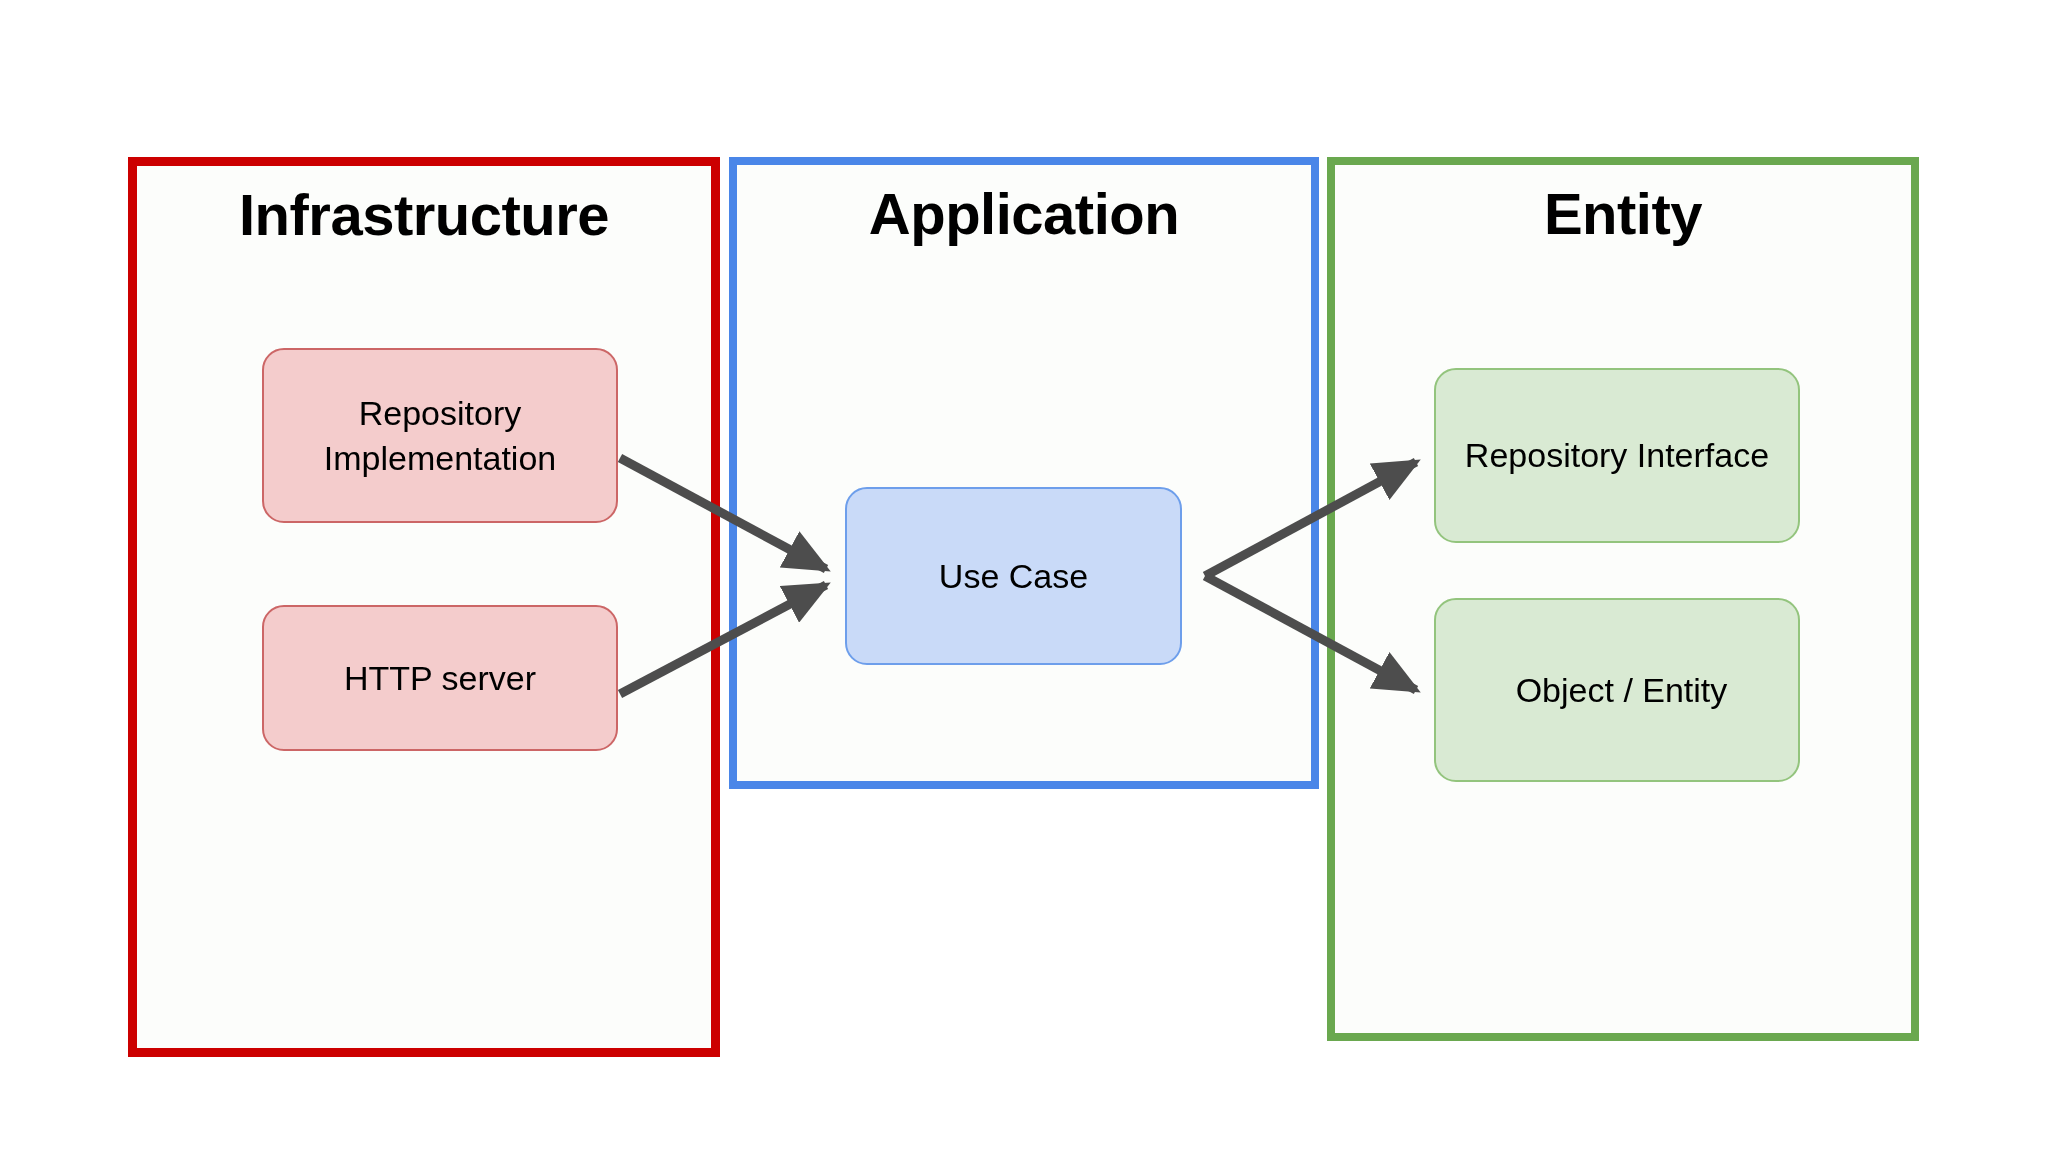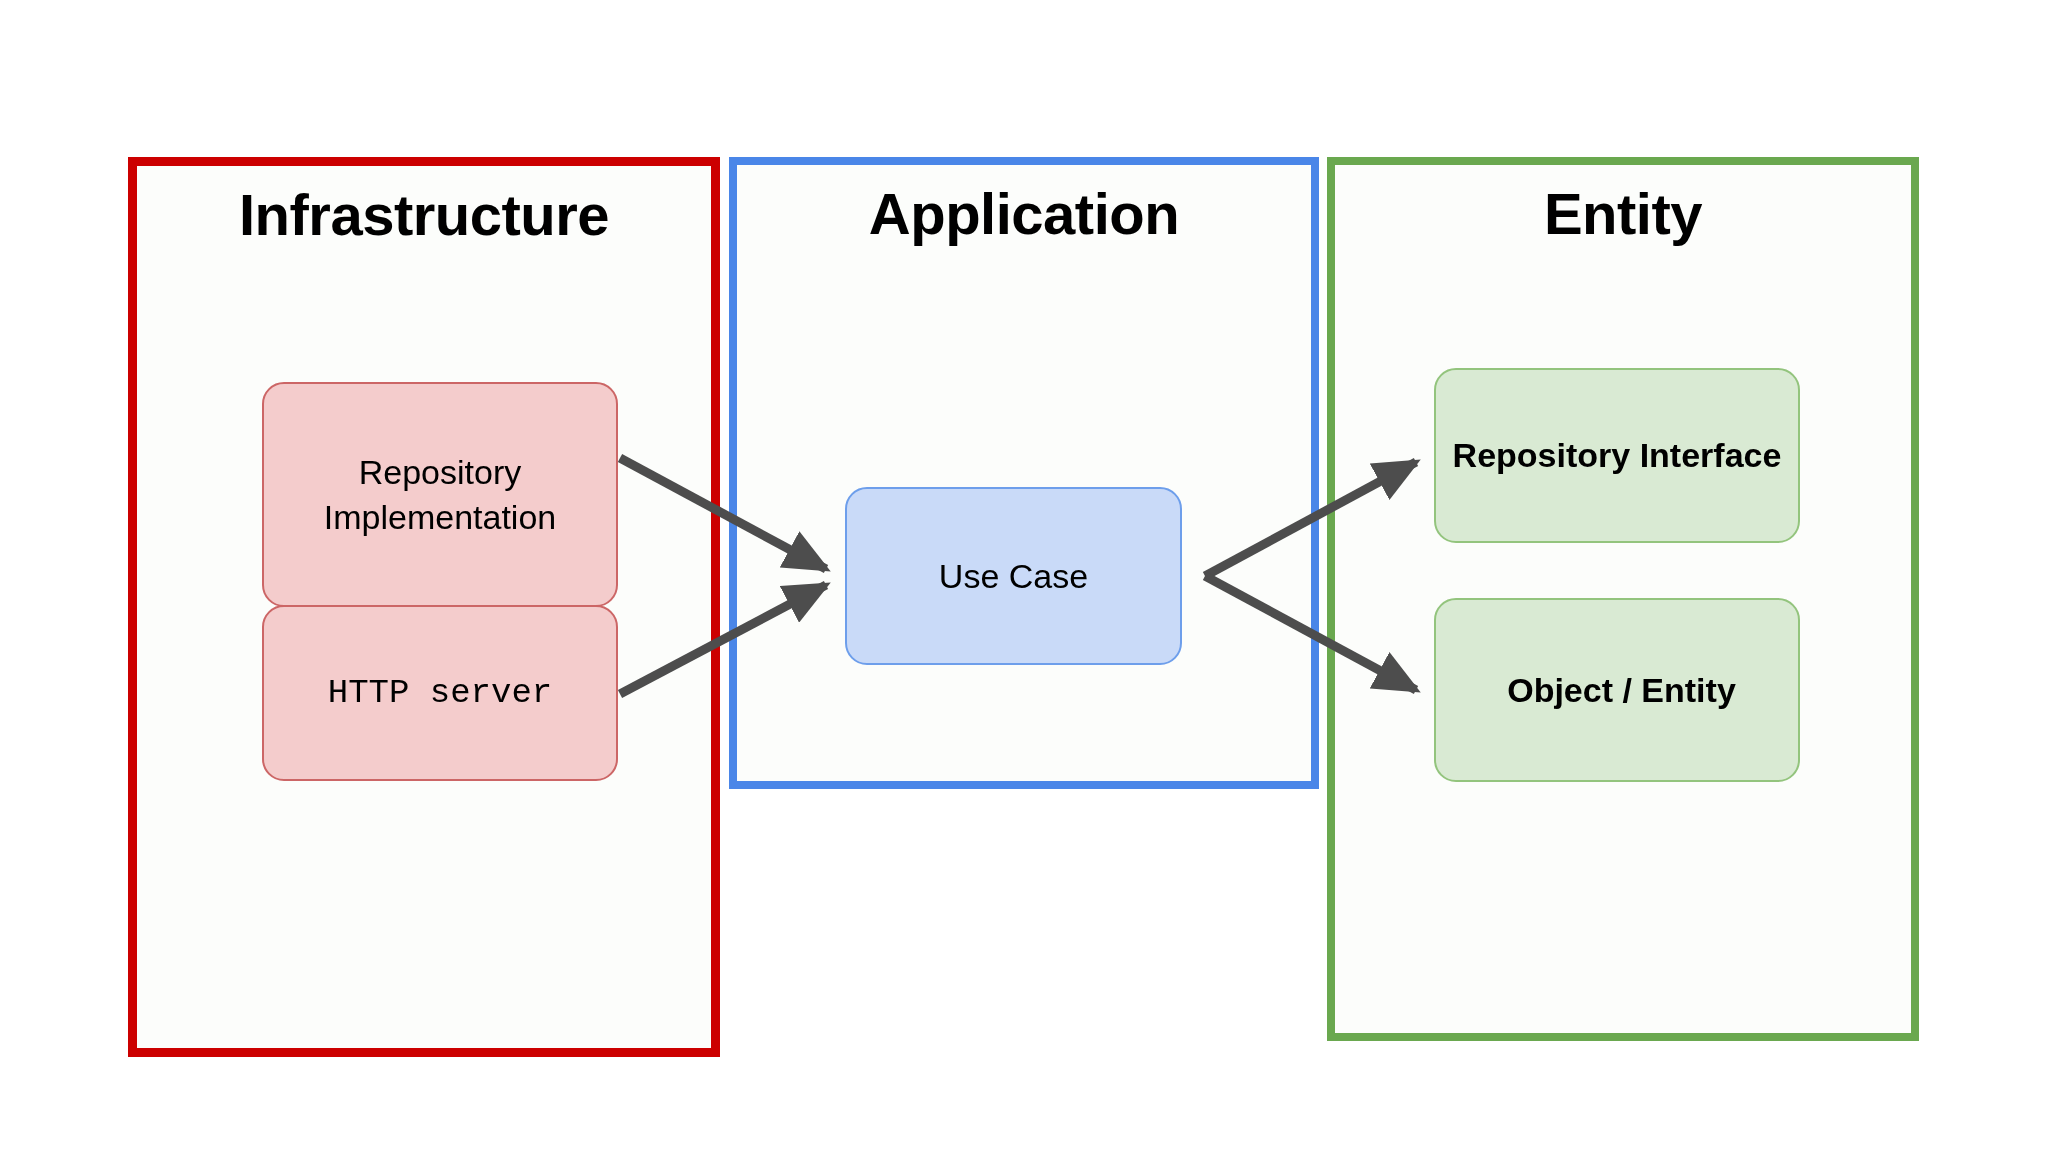--- a/index.html
+++ b/index.html
@@ -77,25 +77,24 @@
     background: #f4cccc;
     border: 2px solid #cc6666;
   }
   .node-blue {
     background: #c9daf8;
     border: 2px solid #6d9eeb;
   }
   .node-green {
     background: #d9ead3;
     border: 2px solid #93c47d;
-    font-weight: bold;
   }
 
-  .node-repo-impl  { left: 262px;  top: 382px; width: 356px; height: 225px; }
-  .node-http       { left: 262px;  top: 605px; width: 356px; height: 176px; font-family: Liberation Mono, monospace; }
+  .node-repo-impl  { left: 262px;  top: 348px; width: 356px; height: 175px; }
+  .node-http       { left: 262px;  top: 605px; width: 356px; height: 146px; }
   .node-usecase    { left: 845px;  top: 487px; width: 337px; height: 178px; }
   .node-repo-iface { left: 1434px; top: 368px; width: 366px; height: 175px; }
   .node-object     { left: 1434px; top: 598px; width: 366px; height: 184px; padding-left: 21px; }
 
   
   #arrows {
     position: absolute;
     left: 0;
     top: 0;
     width: 2048px;

